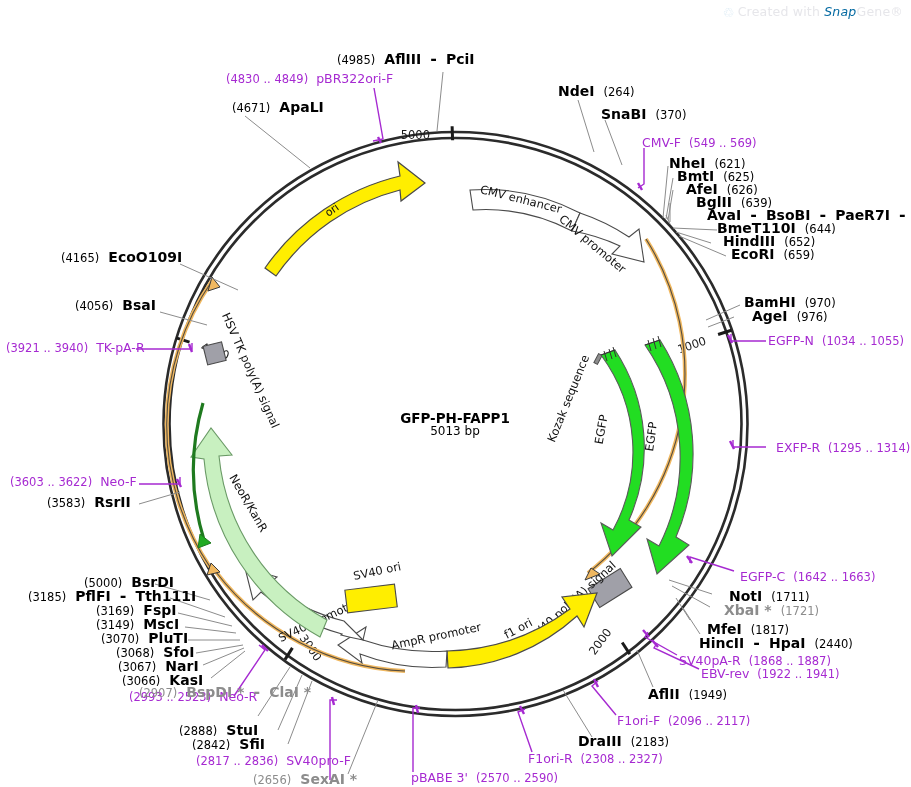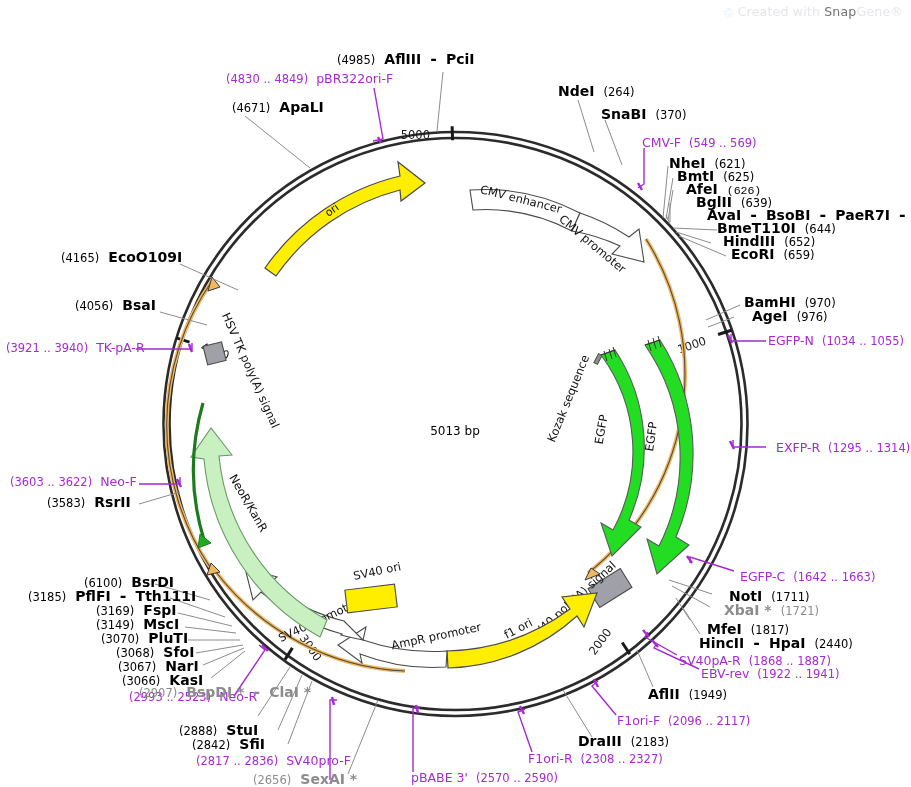--- a/index.html
+++ b/index.html
@@ -63,21 +63,21 @@
     color: #000;
   }
   .watermark {
     position: absolute;
     right: 8px;
     top: 4px;
     font-size: 12.5px;
     color: #e6e6ea;
     letter-spacing: .2px;
   }
-  .watermark .sg-red { color: #737373; }
+  .watermark .sg-red { color: #0369a1; font-style: italic; }
   .watermark .sg-logo {
     display: inline-block;
     color: #dbeaf4;
     transform: translateY(1px);
     margin-right: 3px;
     font-size: 13px;
   }
   .tickval {
     font-size: 11.5px;
     fill: #1a1a1a;
@@ -307,20 +307,21 @@
       <line x1="594" y1="679" x2="598" y2="687"></line>
       <line x1="652" y1="640" x2="658" y2="647"></line>
       <line x1="643" y1="630" x2="649" y2="637"></line>
       <line x1="687" y1="556" x2="692" y2="563"></line>
       <line x1="730" y1="441" x2="734" y2="449"></line>
       <line x1="728" y1="335" x2="732" y2="343"></line>
       <line x1="638" y1="183" x2="642" y2="190"></line>
     </g>
   </svg>
 
+  <div class="ctr-title" style="left:355px; top:410px; width:200px;">GFP-PH-FAPP1</div>
   <div class="ctr-bp" style="left:355px; top:424px; width:200px;">5013 bp</div>
 
   <div class="lbl" style="left:337px; top:51px;">
     <span class="pos" style="margin-right: 4px;">(4985)</span>
     <span class="enz-name enz-black" style="margin-right: 4px;">AflIII</span>
     <span class="sep" style="margin-right: 4px;">-</span>
     <span class="enz-name enz-black" style="margin-right: 4px;">PciI</span>
   </div>
 
   <div class="lbl primer" style="left:226px; top:72px;">
@@ -351,21 +352,21 @@
   <div class="lbl" style="left:669px; top:155px;">
     <span class="enz-name enz-black" style="margin-right: 4px;">NheI</span>
     <span class="pos" style="margin-right: 4px;">(621)</span>
   </div>
   <div class="lbl" style="left:677px; top:168px;">
     <span class="enz-name enz-black" style="margin-right: 4px;">BmtI</span>
     <span class="pos" style="margin-right: 4px;">(625)</span>
   </div>
   <div class="lbl" style="left:686px; top:181px;">
     <span class="enz-name enz-black" style="margin-right: 4px;">AfeI</span>
-    <span class="pos" style="margin-right: 12px; font-family: Liberation Mono, monospace;">(626)</span>
+    <span class="pos" style="margin-right: 12px;">(626)</span>
   </div>
   <div class="lbl" style="left:696px; top:194px;">
     <span class="enz-name enz-black" style="margin-right: 4px;">BglII</span>
     <span class="pos" style="margin-right: 4px;">(639)</span>
   </div>
   <div class="lbl" style="left:707px; top:207px;">
     <span class="enz-name enz-black" style="margin-right: 4px;">AvaI</span>
     <span class="sep" style="margin-right: 4px;">-</span>
     <span class="enz-name enz-black" style="margin-right: 4px;">BsoBI</span>
     <span class="sep" style="margin-right: 4px;">-</span>
@@ -468,21 +469,21 @@
   </div>
   <div class="lbl primer" style="left:10px; top:475px;">
     <span class="rng" style="margin-right: 4px;">(3603 .. 3622)</span>
     <span style="margin-right: 4px;">Neo-F</span>
   </div>
   <div class="lbl" style="left:47px; top:494px;">
     <span class="pos" style="margin-right: 4px;">(3583)</span>
     <span class="enz-name enz-black" style="margin-right: 4px;">RsrII</span>
   </div>
   <div class="lbl" style="left:84px; top:574px;">
-    <span class="pos" style="margin-right: 4px;">(6100)</span>
+    <span class="pos" style="margin-right: 4px;">(5000)</span>
     <span class="enz-name enz-black" style="margin-right: 4px;">BsrDI</span>
   </div>
   <div class="lbl" style="left:28px; top:588px;">
     <span class="pos" style="margin-right: 4px;">(3185)</span>
     <span class="enz-name enz-black" style="margin-right: 4px;">PflFI</span>
     <span class="sep" style="margin-right: 4px;">-</span>
     <span class="enz-name enz-black" style="margin-right: 4px;">Tth111I</span>
   </div>
   <div class="lbl" style="left:96px; top:602px;">
     <span class="pos" style="margin-right: 4px;">(3169)</span>

